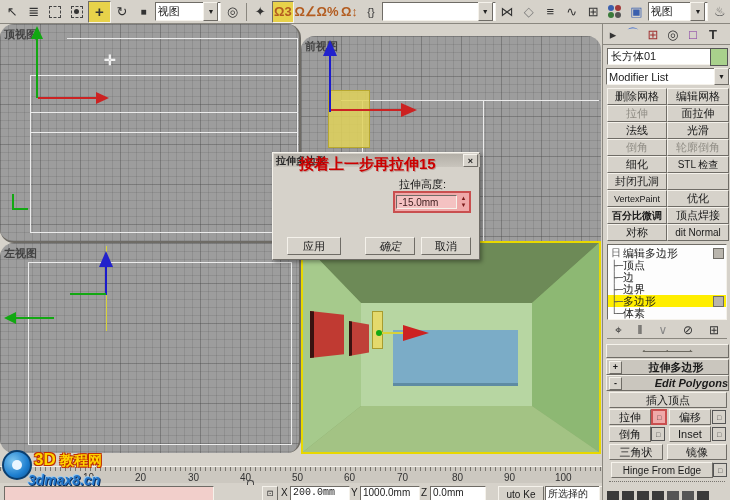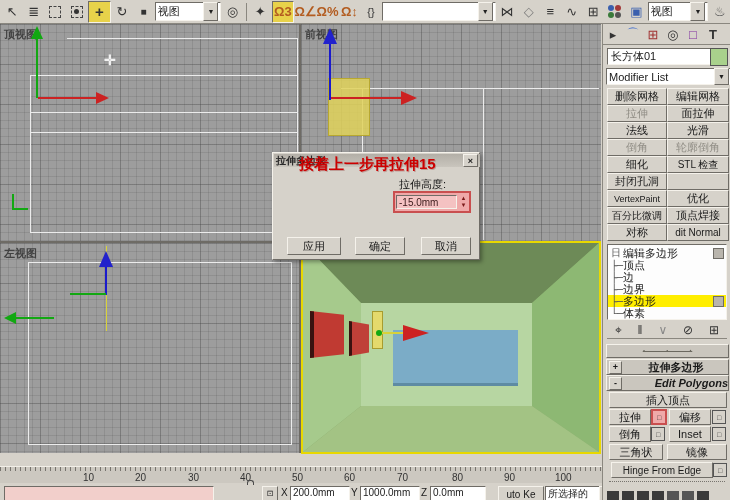--- a/index.html
+++ b/index.html
@@ -9,21 +9,21 @@
   .sunken{background:#ffffff;border:1px solid;border-color:#6f6c66 #f5f2eb #f5f2eb #6f6c66;}
   .btn{display:flex;align-items:center;justify-content:center;background:#d6d2ca;border:1px solid;border-color:#f5f2eb #6f6c66 #6f6c66 #f5f2eb;font-size:11px;cursor:default;overflow:hidden;white-space:nowrap;}
   .btn.dis{color:#918e86;}
   .ticon{display:flex;align-items:center;justify-content:center;width:21px;height:20px;font-size:13px;color:#333;}
   .ticon.pressed{background:#e8d24a;border:1px solid;border-color:#6f6c66 #f5f2eb #f5f2eb #6f6c66;}
   .vp{background-color:#9d9d9d;background-image:
      linear-gradient(rgba(70,70,70,.28) 1px,transparent 1px),
      linear-gradient(90deg,rgba(70,70,70,.28) 1px,transparent 1px),
      linear-gradient(rgba(70,70,70,.16) 1px,transparent 1px),
      linear-gradient(90deg,rgba(70,70,70,.16) 1px,transparent 1px);
-     background-size:40px 40px,40px 40px,8px 8px,8px 8px;overflow:hidden;}
+     background-size:40px 40px,40px 40px,8px 8px,8px 8px;overflow:hidden;border-radius:14px;}
   .vplabel{position:absolute;left:4px;top:3px;font-weight:bold;color:#424242;font-size:11px;}
   .wline{position:absolute;background:#ececec;}
   .dropdown{display:flex;align-items:center;background:#fff;border:1px solid;border-color:#6f6c66 #f5f2eb #f5f2eb #6f6c66;padding:0 2px;font-size:11px;}
   .dropdown .arrowbox{margin-left:auto;width:13px;height:100%;background:#d6d2ca;border:1px solid;border-color:#f5f2eb #6f6c66 #6f6c66 #f5f2eb;display:flex;align-items:center;justify-content:center;font-size:7px;color:#222;}
   .rollout{display:flex;align-items:center;background:#cac6be;border:1px solid;border-color:#f5f2eb #6f6c66 #6f6c66 #f5f2eb;font-weight:bold;font-size:11px;}
   .setbox{width:12px;height:12px;background:#d6d2ca;border:1px solid #555;display:flex;align-items:center;justify-content:center;font-size:7px;color:#333;}
   .setbox.hot{background:#efa9a9;border:2px solid #c94f4f;}
   .radio{width:9px;height:9px;border-radius:50%;background:#fff;border:1px solid #555;position:relative;}
   .radio.sel::after{content:"";position:absolute;left:2px;top:2px;width:4px;height:4px;border-radius:50%;background:#111;}
   .treerow{display:flex;align-items:center;height:12px;padding-left:3px;font-size:11px;white-space:nowrap;}
@@ -114,21 +114,21 @@
 
     <div class="abs" style="left:36px;top:14px;width:2px;height:60px;background:#12a812;"></div>
     <div class="abs" style="left:31px;top:2px;width:0;height:0;border-left:6px solid transparent;border-right:6px solid transparent;border-bottom:13px solid #12a812;"></div>
     <div class="abs" style="left:38px;top:73px;width:60px;height:2px;background:#cc2222;"></div>
     <div class="abs" style="left:96px;top:68px;width:0;height:0;border-top:6px solid transparent;border-bottom:6px solid transparent;border-left:13px solid #cc2222;"></div>
     <div class="abs" style="left:104px;top:28px;color:#f2f2f2;font-size:14px;font-weight:bold;">✛</div>
     <div class="abs" style="left:12px;top:170px;width:2px;height:16px;background:#12a812;"></div>
     <div class="abs" style="left:12px;top:184px;width:16px;height:2px;background:#12a812;"></div>
   </div>
 
-  <div class="abs vp" style="left:301px;top:24px;width:300px;height:217px;border-bottom:2px solid #6e6b65;text-decoration:underline;">
+  <div class="abs vp" style="left:301px;top:36px;width:300px;height:217px;border-bottom:2px solid #6e6b65;text-decoration:underline;">
     <span class="vplabel">前视图</span>
     <div class="wline" style="left:40px;top:64px;width:258px;height:1px;"></div>
     <div class="wline" style="left:182px;top:64px;width:1px;height:152px;"></div>
     <div class="wline" style="left:61px;top:64px;width:1px;height:90px;"></div>
 
     <div class="abs" style="left:27px;top:54px;width:40px;height:56px;background:rgba(224,210,90,.85);border:1px solid #b8a830;"></div>
 
     <div class="abs" style="left:28px;top:18px;width:2px;height:58px;background:#1a1acc;"></div>
     <div class="abs" style="left:22px;top:4px;width:0;height:0;border-left:7px solid transparent;border-right:7px solid transparent;border-bottom:16px solid #2222cc;"></div>
     <div class="abs" style="left:30px;top:73px;width:72px;height:2px;background:#cc2222;"></div>
@@ -178,21 +178,21 @@
     <span class="abs" style="left:452px;top:5px;font-size:10px;color:#333;">80</span>
     <span class="abs" style="left:504px;top:5px;font-size:10px;color:#333;">90</span>
     <span class="abs" style="left:555px;top:5px;font-size:10px;color:#333;">100</span>
   </div>
 
   <div class="abs" style="left:0;top:483px;width:730px;height:17px;background:#d6d2ca;display:flex;align-items:flex-start;">
     <span class="sunken" style="position:absolute;left:4px;top:3px;width:208px;height:14px;background:#f2cfcb;"></span>
     <span class="abs" style="left:246px;top:1px;"><span class="lockico"></span></span>
     <span class="btn abs" style="left:262px;top:3px;width:14px;height:13px;font-size:8px;">⊡</span>
     <span class="abs" style="left:281px;top:4px;font-size:10px;">X</span>
-    <span class="sunken abs" style="left:290px;top:3px;width:54px;height:13px;font-size:10px;padding:0 2px;overflow:hidden;"><span>200.0mm</span></span>
+    <span class="sunken abs" style="left:290px;top:3px;width:54px;height:13px;font-size:10px;padding:0 2px;overflow:hidden;font-family:Liberation Mono, monospace;"><span>200.0mm</span></span>
     <span class="abs" style="left:351px;top:4px;font-size:10px;">Y</span>
     <span class="sunken abs" style="left:360px;top:3px;width:54px;height:13px;font-size:10px;padding:0 2px;overflow:hidden;"><span>1000.0mm</span></span>
     <span class="abs" style="left:421px;top:4px;font-size:10px;">Z</span>
     <span class="sunken abs" style="left:430px;top:3px;width:50px;height:13px;font-size:10px;padding:0 2px;overflow:hidden;"><span>0.0mm</span></span>
     <span class="btn abs" style="left:498px;top:3px;width:44px;height:14px;font-size:10px;">uto Ke</span>
     <span class="dropdown abs" style="left:545px;top:3px;width:66px;height:13px;font-size:10px;">
       <span>所选择的</span>
       <span class="arrowbox">▼</span>
     </span>
     <span class="abs navicn" style="left:615px;top:3px;">⏮</span>
@@ -231,21 +231,21 @@
     <span class="btn abs" style="left:4px;top:98px;width:58px;height:15px;">法线</span>
     <span class="btn abs" style="left:64px;top:98px;width:60px;height:15px;">光滑</span>
     <span class="btn dis abs" style="left:4px;top:115px;width:58px;height:15px;">倒角</span>
     <span class="btn dis abs" style="left:64px;top:115px;width:60px;height:15px;">轮廓倒角</span>
     <span class="btn abs" style="left:4px;top:132px;width:58px;height:15px;">细化</span>
     <span class="btn abs" style="left:64px;top:132px;width:60px;height:15px;font-size:10px;">STL 检查</span>
     <span class="btn abs" style="left:4px;top:149px;width:58px;height:15px;">封闭孔洞</span>
     <span class="btn dis abs" style="left:64px;top:149px;width:60px;height:15px;"></span>
     <span class="btn abs" style="left:4px;top:166px;width:58px;height:15px;font-size:9px;">VertexPaint</span>
     <span class="btn abs" style="left:64px;top:166px;width:60px;height:15px;">优化</span>
-    <span class="btn abs" style="left:4px;top:183px;width:58px;height:15px;font-size:10px;">百分比微调</span>
+    <span class="btn abs" style="left:4px;top:183px;width:58px;height:15px;font-size:10px;font-weight:bold;">百分比微调</span>
     <span class="btn abs" style="left:64px;top:183px;width:60px;height:15px;">顶点焊接</span>
     <span class="btn abs" style="left:4px;top:200px;width:58px;height:15px;">对称</span>
     <span class="btn abs" style="left:64px;top:200px;width:60px;height:15px;font-size:10px;">dit Normal</span>
 
     <div class="sunken abs" style="left:4px;top:220px;width:120px;height:76px;background:#fdfdfd;padding-top:2px;box-sizing:border-box;">
       <div class="treerow">
         <span class="tree" style="margin-right:2px;">日</span>
         <span>编辑多边形</span>
         <span class="sq"></span>
       </div>
@@ -329,18 +329,25 @@
     <div class="abs" style="left:120px;top:38px;width:74px;height:18px;background:#efa9a9;border:2px solid #c94f4f;display:flex;align-items:center;">
       <span class="sunken" style="flex:1;height:12px;margin:0 1px;background:#f4c2c2;font-size:10px;display:flex;align-items:center;padding-left:2px;color:#3a1a1a;">
           <span>-15.0mm</span>
         </span>
       <span style="display:flex;flex-direction:column;width:11px;">
         <span style="font-size:6px;line-height:7px;text-align:center;color:#7a1a1a;">▲</span>
         <span style="font-size:6px;line-height:7px;text-align:center;color:#7a1a1a;">▼</span>
       </span>
     </div>
     <span class="btn abs" style="left:14px;top:84px;width:52px;height:16px;">应用</span>
-    <span class="btn abs" style="left:82px;top:84px;width:48px;height:16px;">确定</span>
+    <span class="btn abs" style="left:92px;top:84px;width:48px;height:16px;font-style:italic;">确定</span>
     <span class="btn abs" style="left:148px;top:84px;width:48px;height:16px;">取消</span>
   </div>
 
+  <div class="abs" style="left:2px;top:448px;width:140px;height:50px;z-index:60;">
+    <span class="abs" style="left:0;top:2px;width:30px;height:30px;border-radius:50%;background:radial-gradient(circle at 35% 35%,#7ec6f0,#1e7fd0 60%,#0b4f90);border:2px solid #0b3f70;box-sizing:border-box;"></span>
+    <span class="abs" style="left:10px;top:12px;width:10px;height:10px;border-radius:50%;background:#eaf6ff;"></span>
+    <span class="abs" style="left:32px;top:2px;font-size:17px;font-weight:bold;color:#ffd400;text-shadow:1px 1px 0 #c03000,-1px -1px 0 #c03000,1px -1px 0 #c03000,-1px 1px 0 #c03000;">3D</span>
+    <span class="abs" style="left:58px;top:4px;font-size:14px;font-weight:bold;color:#ffd400;text-shadow:1px 1px 0 #c03000,-1px -1px 0 #c03000,1px -1px 0 #c03000,-1px 1px 0 #c03000;">教程网</span>
+    <span class="abs" style="left:26px;top:24px;font-size:14px;font-weight:bold;font-style:italic;color:#2277cc;text-shadow:1px 1px 0 #0b2f60,-1px -1px 0 #9ecbee;">3dmax8.cn</span>
+  </div>
 
 </div>
 
 </body></html>

